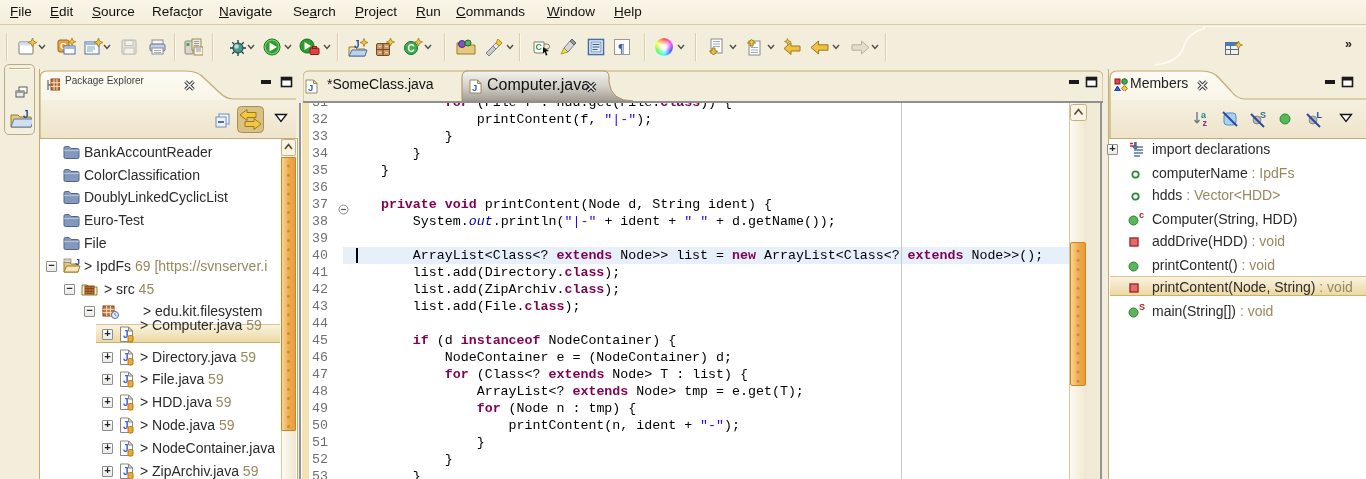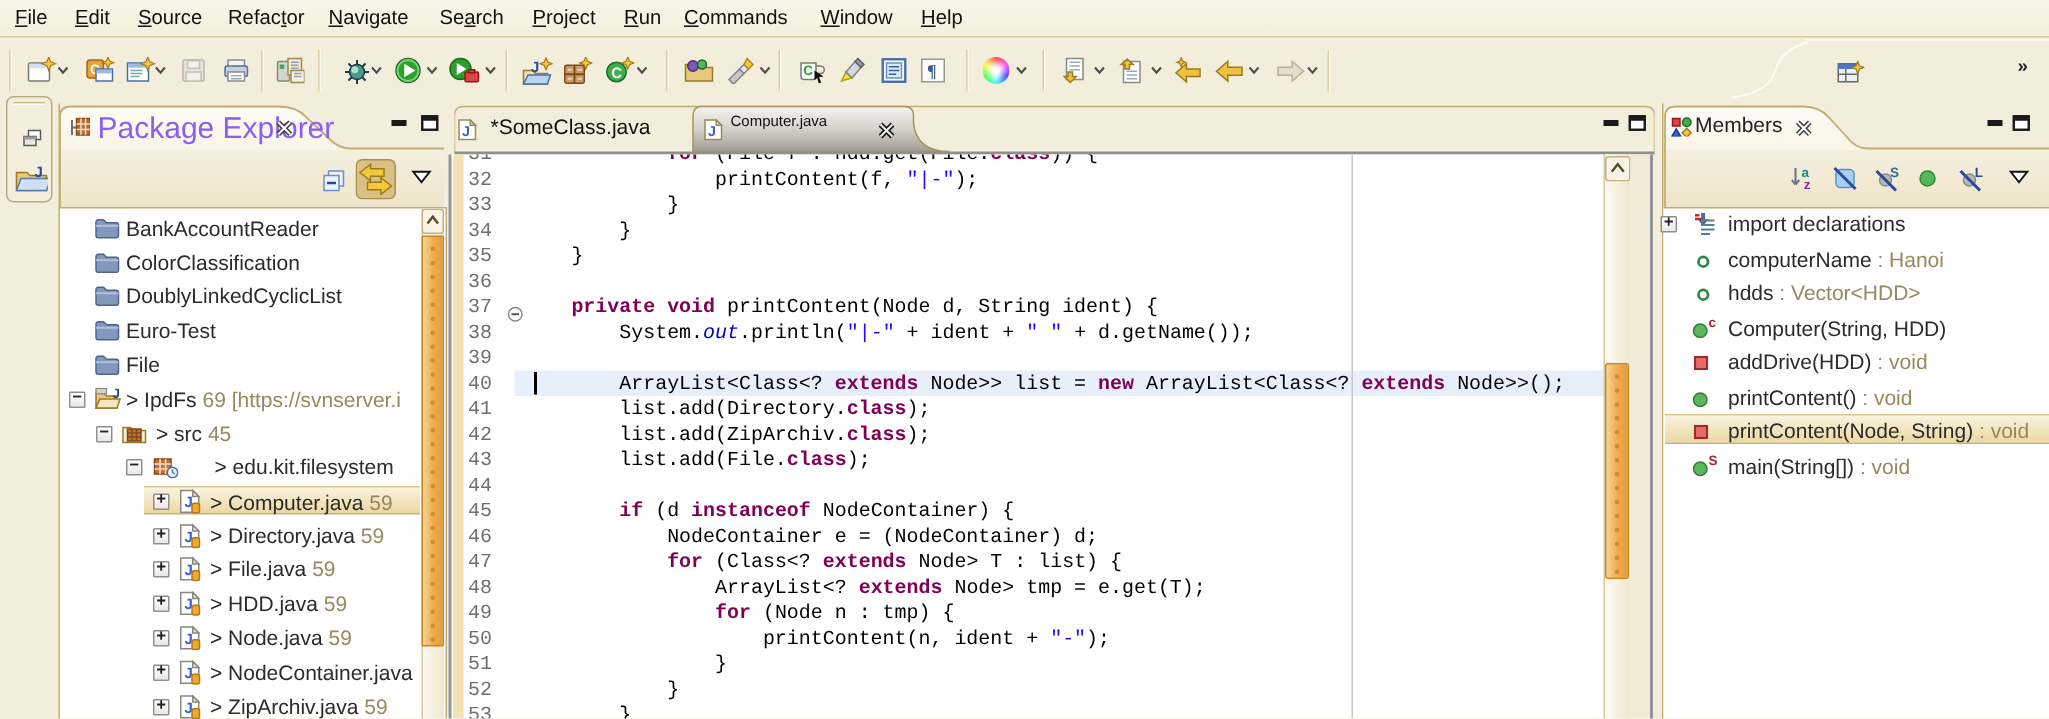--- a/index.html
+++ b/index.html
@@ -250,21 +250,21 @@
       </linearGradient>
     </defs>
     <path d="M3 70 L3 9 Q3 3 9 3 L148 3 Q159 3 165 10 L181 25 Q187 31 195 31 L3 31 Z" fill="url(#pg)"></path>
   </svg>
 <div class="ab" style="left:39px;top:69px;width:1px;height:410px;background:#c3ad74"></div>
 <svg class="ab" style="left:47px;top:78px" width="13" height="13" viewBox="0 0 13 13">
     <path d="M1 2 v10 M1 7 h3" stroke="#707070" stroke-width="1.3" fill="none"></path>
     <rect x="4" y="1" width="9" height="11" fill="#b86a32" stroke="#8a4a1a"></rect>
     <path d="M4 4.7 h9 M4 8.4 h9 M7 1 v11 M10 1 v11" stroke="#f0e0c8" stroke-width="1"></path>
   </svg>
-<div class="ab" style="left:65px;top:75px;font-size:20px;color:#8b5cf6">Package Explorer</div>
+<div class="ab" style="left:65px;top:75px;font-size:10px;color:#404040">Package Explorer</div>
 <svg class="ab" style="left:184px;top:80px" width="11" height="11" viewBox="0 0 11 11">
     <path d="M1.5 1.5 L9.5 9.5 M9.5 1.5 L1.5 9.5" stroke="#3a3a3a" stroke-width="3.4"></path>
     <path d="M1.5 1.5 L9.5 9.5 M9.5 1.5 L1.5 9.5" stroke="#fff" stroke-width="1.4"></path>
   </svg>
 <svg class="ab" style="left:260px;top:77px" width="12" height="11" viewBox="0 0 12 11">
     <rect x="1" y="3" width="10" height="4" fill="#1a1a1a"></rect>
   </svg>
 <svg class="ab" style="left:280px;top:76px" width="13" height="12" viewBox="0 0 13 12">
     <rect x="1.5" y="1.5" width="10" height="9" fill="#fff" stroke="#1a1a1a" stroke-width="1.6"></rect>
     <rect x="1.5" y="1.5" width="10" height="3" fill="#1a1a1a"></rect>
@@ -348,21 +348,21 @@
     <span class="tx" style="left:143px">&gt; edu.kit.filesystem</span>
   </div>
 <div class="sel" style="left:96px;top:324px;width:184px;height:19px"></div>
 <div class="exp" style="left:102px;top:329px">+</div>
 <svg class="ab" style="left:119px;top:326px" width="16" height="17" viewBox="0 0 16 17">
     <path d="M1.5 1 L9.5 1 L13.5 5 L13.5 15.5 L1.5 15.5 Z" fill="#fff" stroke="#8a877e"></path>
     <path d="M9.5 1 L9.5 5 L13.5 5 Z" fill="#e8e4da" stroke="#8a877e"></path>
     <text x="4" y="12" font-size="10" font-weight="bold" fill="#3a5fd0" font-family="Liberation Sans">J</text>
     <rect x="9" y="9.5" width="5" height="6.5" rx="1.5" fill="#f0a830" stroke="#b07a10"></rect>
   </svg>
-<div class="trow" style="top:324px;left:0px;width:355px;overflow:hidden">
+<div class="trow" style="top:314px;left:0px;width:355px;overflow:hidden">
     <span class="tx" style="left:140px">&gt; Computer.java<span class="gray2"> 59</span></span>
   </div>
 <div class="exp" style="left:102px;top:352px">+</div>
 <svg class="ab" style="left:119px;top:349px" width="16" height="17" viewBox="0 0 16 17">
     <path d="M1.5 1 L9.5 1 L13.5 5 L13.5 15.5 L1.5 15.5 Z" fill="#fff" stroke="#8a877e"></path>
     <path d="M9.5 1 L9.5 5 L13.5 5 Z" fill="#e8e4da" stroke="#8a877e"></path>
     <text x="4" y="12" font-size="10" font-weight="bold" fill="#3a5fd0" font-family="Liberation Sans">J</text>
     <rect x="9" y="9.5" width="5" height="6.5" rx="1.5" fill="#f0a830" stroke="#b07a10"></rect>
   </svg>
 <div class="trow" style="top:346px;left:0px;width:297px;overflow:hidden">
@@ -471,21 +471,21 @@
     <path d="M1 1 L8.5 1 L12 4.5 L12 14 L1 14 Z" fill="#fff" stroke="#9a8a5a"></path>
     <path d="M8.5 1 L8.5 4.5 L12 4.5 Z" fill="#e8dfc8" stroke="#9a8a5a"></path>
     <text x="3" y="11.5" font-size="9.5" font-weight="bold" fill="#3a5fd0" font-family="Liberation Sans">J</text>
   </svg>
 <div class="ab" style="left:327px;top:76px;font-size:14px;color:#111">*SomeClass.java</div>
 <svg class="ab" style="left:469px;top:79px" width="13" height="15" viewBox="0 0 13 15">
     <path d="M1 1 L8.5 1 L12 4.5 L12 14 L1 14 Z" fill="#fff" stroke="#9a8a5a"></path>
     <path d="M8.5 1 L8.5 4.5 L12 4.5 Z" fill="#e8dfc8" stroke="#9a8a5a"></path>
     <text x="3" y="11.5" font-size="9.5" font-weight="bold" fill="#3a5fd0" font-family="Liberation Sans">J</text>
   </svg>
-<div class="ab" style="left:487px;top:76px;font-size:10px;color:#111">Computer.java</div>
+<div class="ab" style="left:487px;top:76px;font-size:16px;color:#111">Computer.java</div>
 <svg class="ab" style="left:585px;top:81px" width="12" height="12" viewBox="0 0 12 12">
     <path d="M2 2 L10 10 M10 2 L2 10" stroke="#1a1a1a" stroke-width="3.6"></path>
     <path d="M2 2 L10 10 M10 2 L2 10" stroke="#efefec" stroke-width="1.4"></path>
   </svg>
 <svg class="ab" style="left:1068px;top:77px" width="12" height="11" viewBox="0 0 12 11">
     <rect x="1" y="3" width="10" height="4" fill="#1a1a1a"></rect>
   </svg>
 <svg class="ab" style="left:1085px;top:76px" width="13" height="12" viewBox="0 0 13 12">
     <rect x="1.5" y="1.5" width="10" height="9" fill="#fff" stroke="#1a1a1a" stroke-width="1.6"></rect>
     <rect x="1.5" y="1.5" width="10" height="3" fill="#1a1a1a"></rect>
@@ -641,21 +641,21 @@
     <path d="M7 1 L7 7 L4.5 7 L8 11 L11.5 7 L9 7 L9 1 Z" fill="#5a7aa4" stroke="#3a5a84" transform="translate(1,-1) scale(0.8)"></path>
     <path d="M6 5 h9 M6 8 h9 M6 11 h9 M6 14 h6" stroke="#5a7aa4" stroke-width="1.4"></path>
   </svg>
 <div class="trow" style="top:138px;left:1109px;width:212px;overflow:hidden">
     <span class="tx" style="left:43px">import declarations</span>
   </div>
 <svg class="ab" style="left:1131px;top:170px" width="9" height="9" viewBox="0 0 9 9">
     <circle cx="4.5" cy="4.5" r="3.2" fill="#fff" stroke="#2a8a3a" stroke-width="1.8"></circle>
   </svg>
 <div class="trow" style="top:162px;left:1109px;width:257px;overflow:hidden">
-    <span class="tx" style="left:43px">computerName<span class="gray2"> : Hanoi</span></span>
+    <span class="tx" style="left:43px">computerName<span class="gray2"> : IpdFs</span></span>
   </div>
 <svg class="ab" style="left:1131px;top:192px" width="9" height="9" viewBox="0 0 9 9">
     <circle cx="4.5" cy="4.5" r="3.2" fill="#fff" stroke="#2a8a3a" stroke-width="1.8"></circle>
   </svg>
 <div class="trow" style="top:184px;left:1109px;width:257px;overflow:hidden">
     <span class="tx" style="left:43px">hdds<span class="gray2"> : Vector&lt;HDD&gt;</span></span>
   </div>
 <svg class="ab" style="left:1128px;top:215px" width="11" height="11" viewBox="0 0 11 11">
     <circle cx="5.5" cy="5.5" r="4.5" fill="#58b758" stroke="#3a7a3a"></circle>
   </svg>

